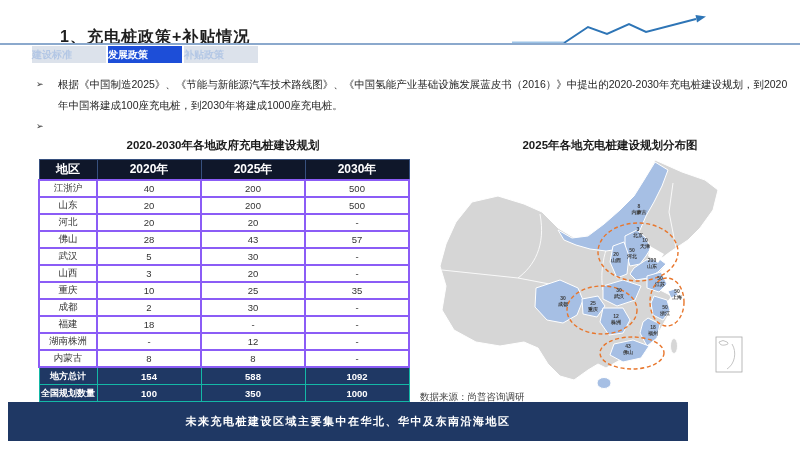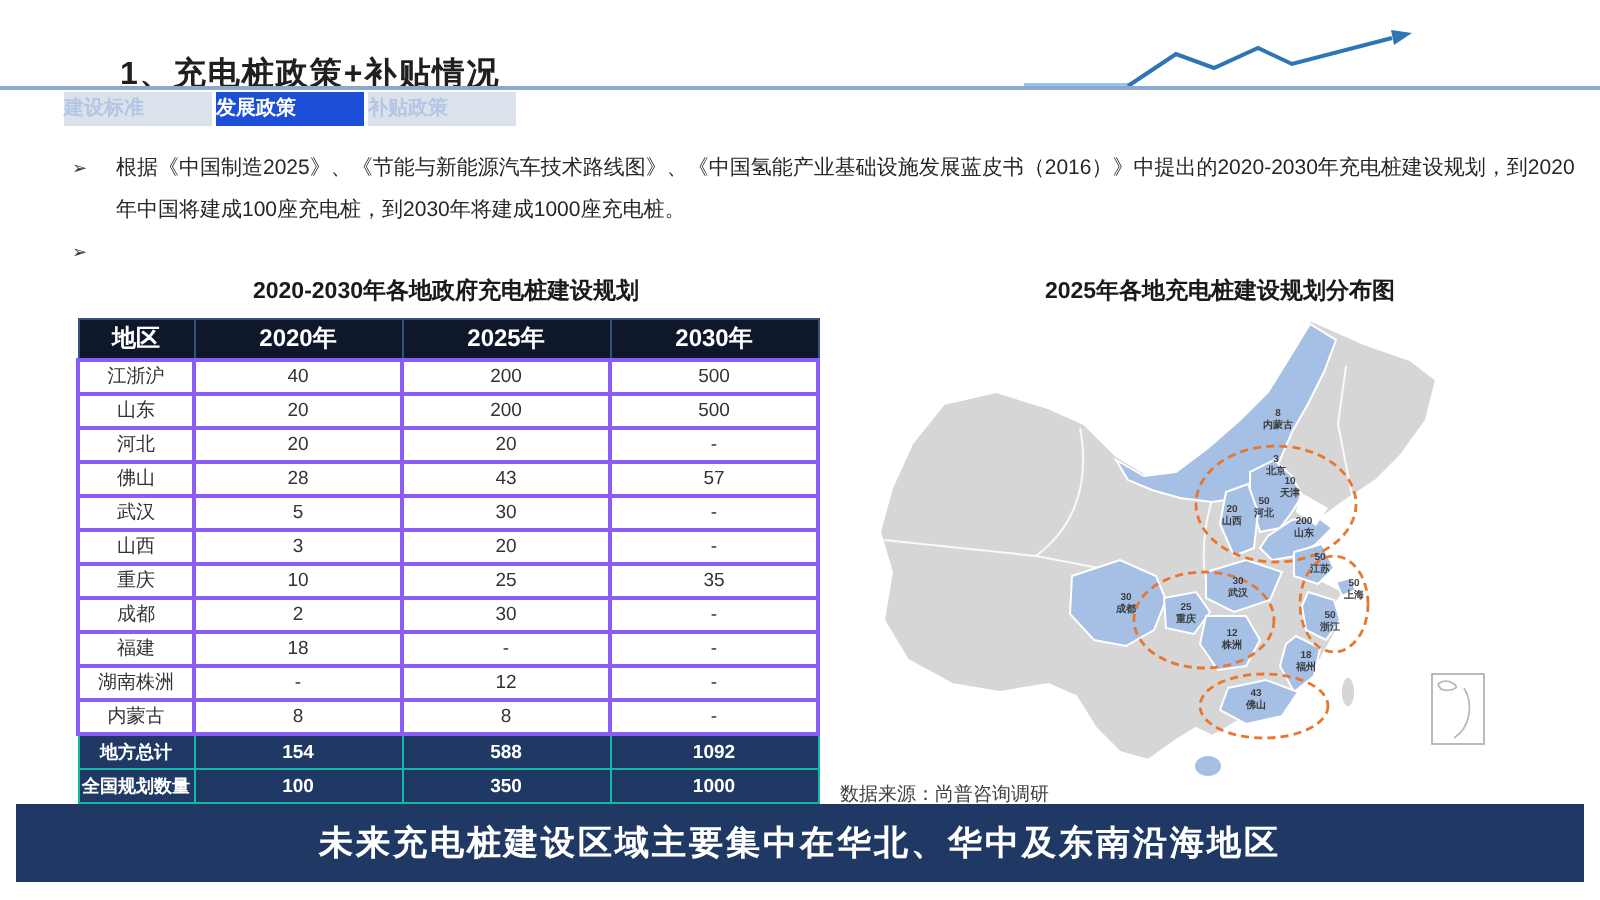--- a/index.html
+++ b/index.html
@@ -31,22 +31,22 @@
   table.plan tr.total td{background:#1F3864;color:#fff;font-weight:bold;border:1px solid #14b8a6;height:16px;}
   table.plan tr.total td:first-child{font-size:9px;}
   
   .map-title{position:absolute;left:420px;top:138px;width:380px;text-align:center;
              font-size:11.5px;font-weight:bold;color:#1a1a1a;margin:0;}
   .map-svg{position:absolute;left:420px;top:150px;width:380px;height:250px;}
   .map-label{font-size:5px;font-weight:bold;fill:#3b3b3b;text-anchor:middle;}
   .data-source{position:absolute;left:420px;top:379px;width:334px;text-align:left;
                font-size:9.5px;color:#404040;margin-top:12px;}
   
-  .banner{position:absolute;left:8px;top:402px;width:784px;height:39px;background:#1F3864;
-          color:#fff;font-size:17px;font-weight:bold;display:flex;align-items:center;
+  .banner{position:absolute;left:8px;top:402px;width:680px;height:39px;background:#1F3864;
+          color:#fff;font-size:11px;font-weight:bold;display:flex;align-items:center;
           justify-content:center;letter-spacing:1.5px;}
 </style>
 </head>
 <body>
 
 <div class="slide">
 
   <h1 class="page-title">1、充电桩政策+补贴情况</h1>
 
   <svg class="trend-arrow" viewBox="0 0 212 46">

